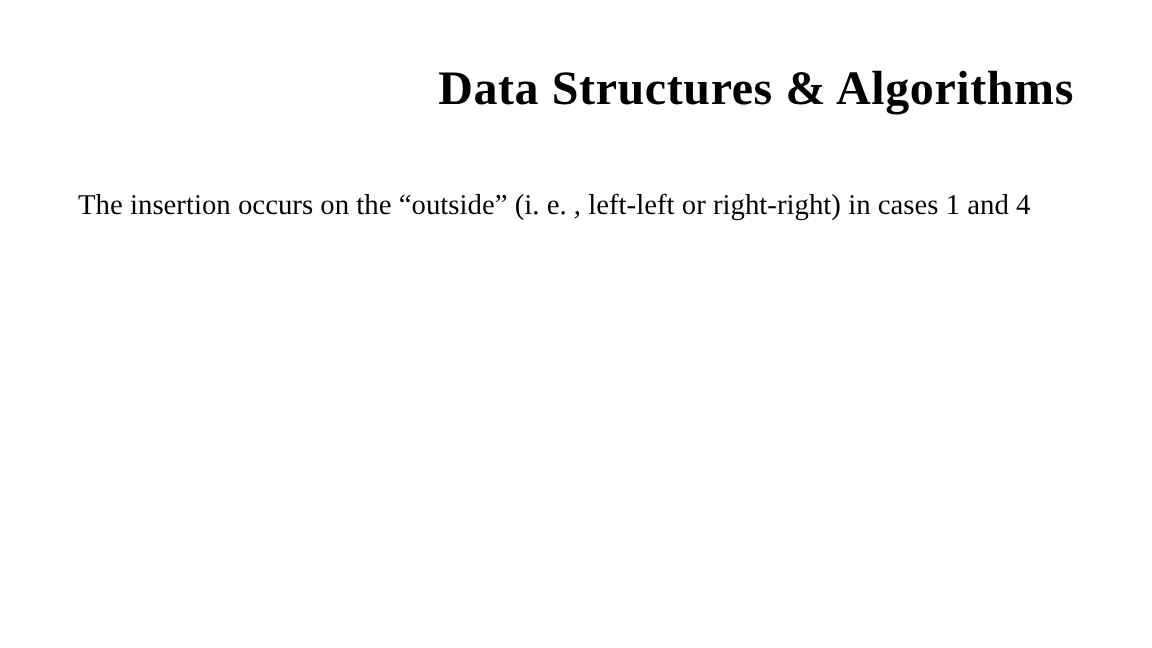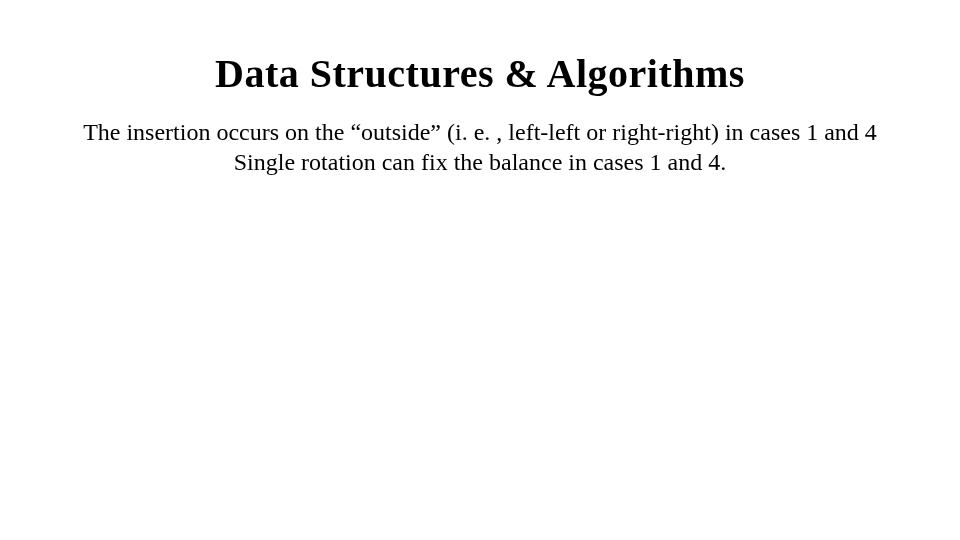--- a/index.html
+++ b/index.html
@@ -16,35 +16,34 @@
       overflow: hidden;
     }
     .slide {
       width: 100%;
       height: 100%;
       padding: 50px 65px 0 65px;
     }
     .title {
       font-size: 40px;
       font-weight: bold;
-      text-align: center;
-      margin-bottom: 20px;
+      text-align: right;
+      margin-bottom: 59px;
       letter-spacing: 0.5px;
     }
     .body-text {
       font-size: 24px;
       line-height: 1.25;
-      text-align: center;
+      text-align: left;
     }
     .body-text p {
       margin: 0;
     }
   </style>
 </head>
 <body>
 
 <div class="slide">
   <h1 class="title">Data Structures &amp; Algorithms</h1>
   <div class="body-text">
     <p>The insertion occurs on the “outside” (i. e. , left-left or right-right) in cases 1 and 4</p>
-    <p>Single rotation can fix the balance in cases 1 and 4.</p>
   </div>
 </div>
 
 </body></html>

